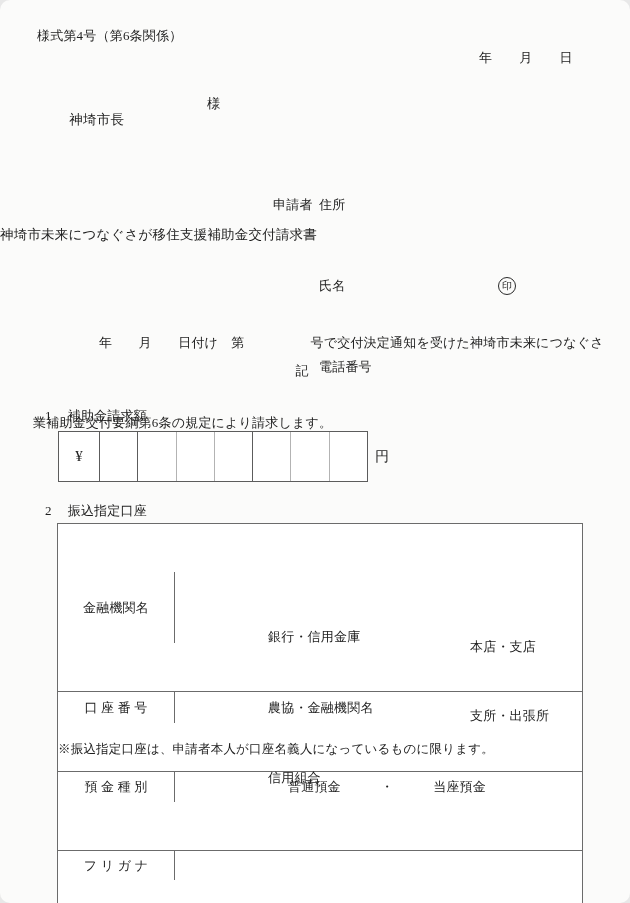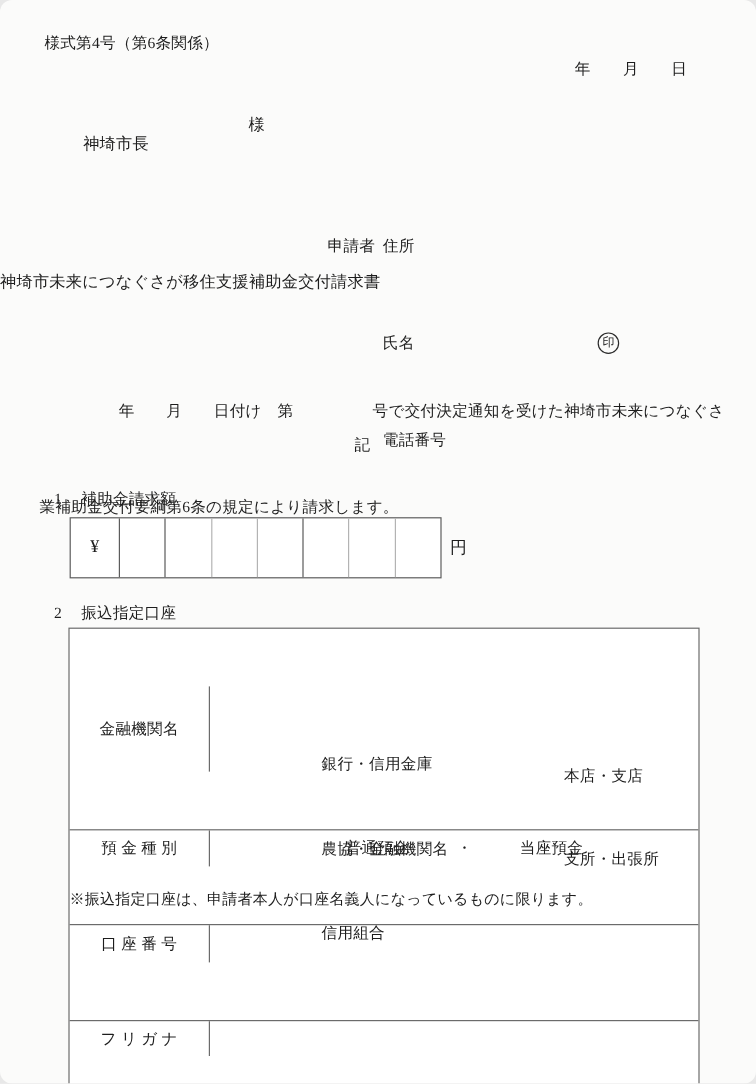--- a/index.html
+++ b/index.html
@@ -129,30 +129,30 @@
           <div>農協・金融機関名</div>
           <div>信用組合</div>
         </div>
         <div class="branch-block">
           <div>本店・支店</div>
           <div>支所・出張所</div>
         </div>
       </div>
     </div>
 
+    <div class="a-row r3">
+      <div class="a-label">口 座 番 号</div>
+      <div class="a-content"></div>
+    </div>
+
     <div class="a-row r2">
       <div class="a-label">預 金 種 別</div>
       <div class="a-content">
         <div class="deposit-line">普通預金　　　・　　　当座預金</div>
       </div>
-    </div>
-
-    <div class="a-row r3">
-      <div class="a-label">口 座 番 号</div>
-      <div class="a-content"></div>
     </div>
 
     <div class="a-row r4">
       <div class="a-label">フ リ ガ ナ</div>
       <div class="a-content"></div>
     </div>
 
     
 
   </div>

